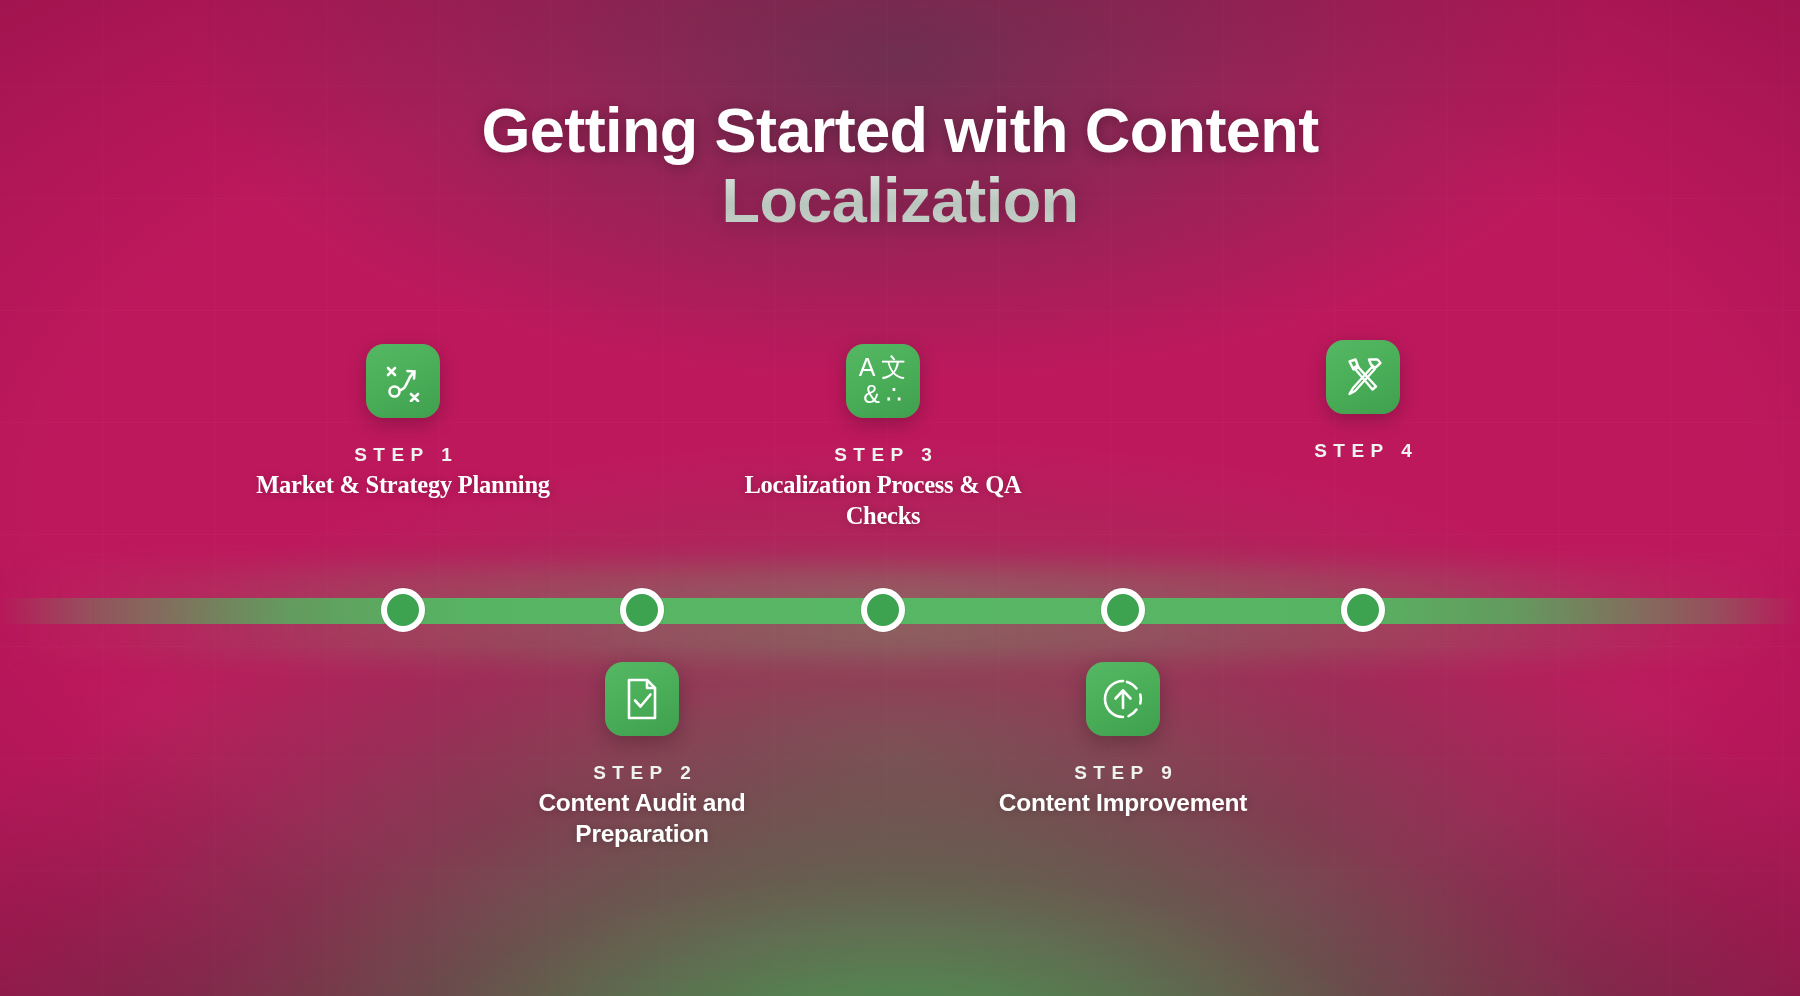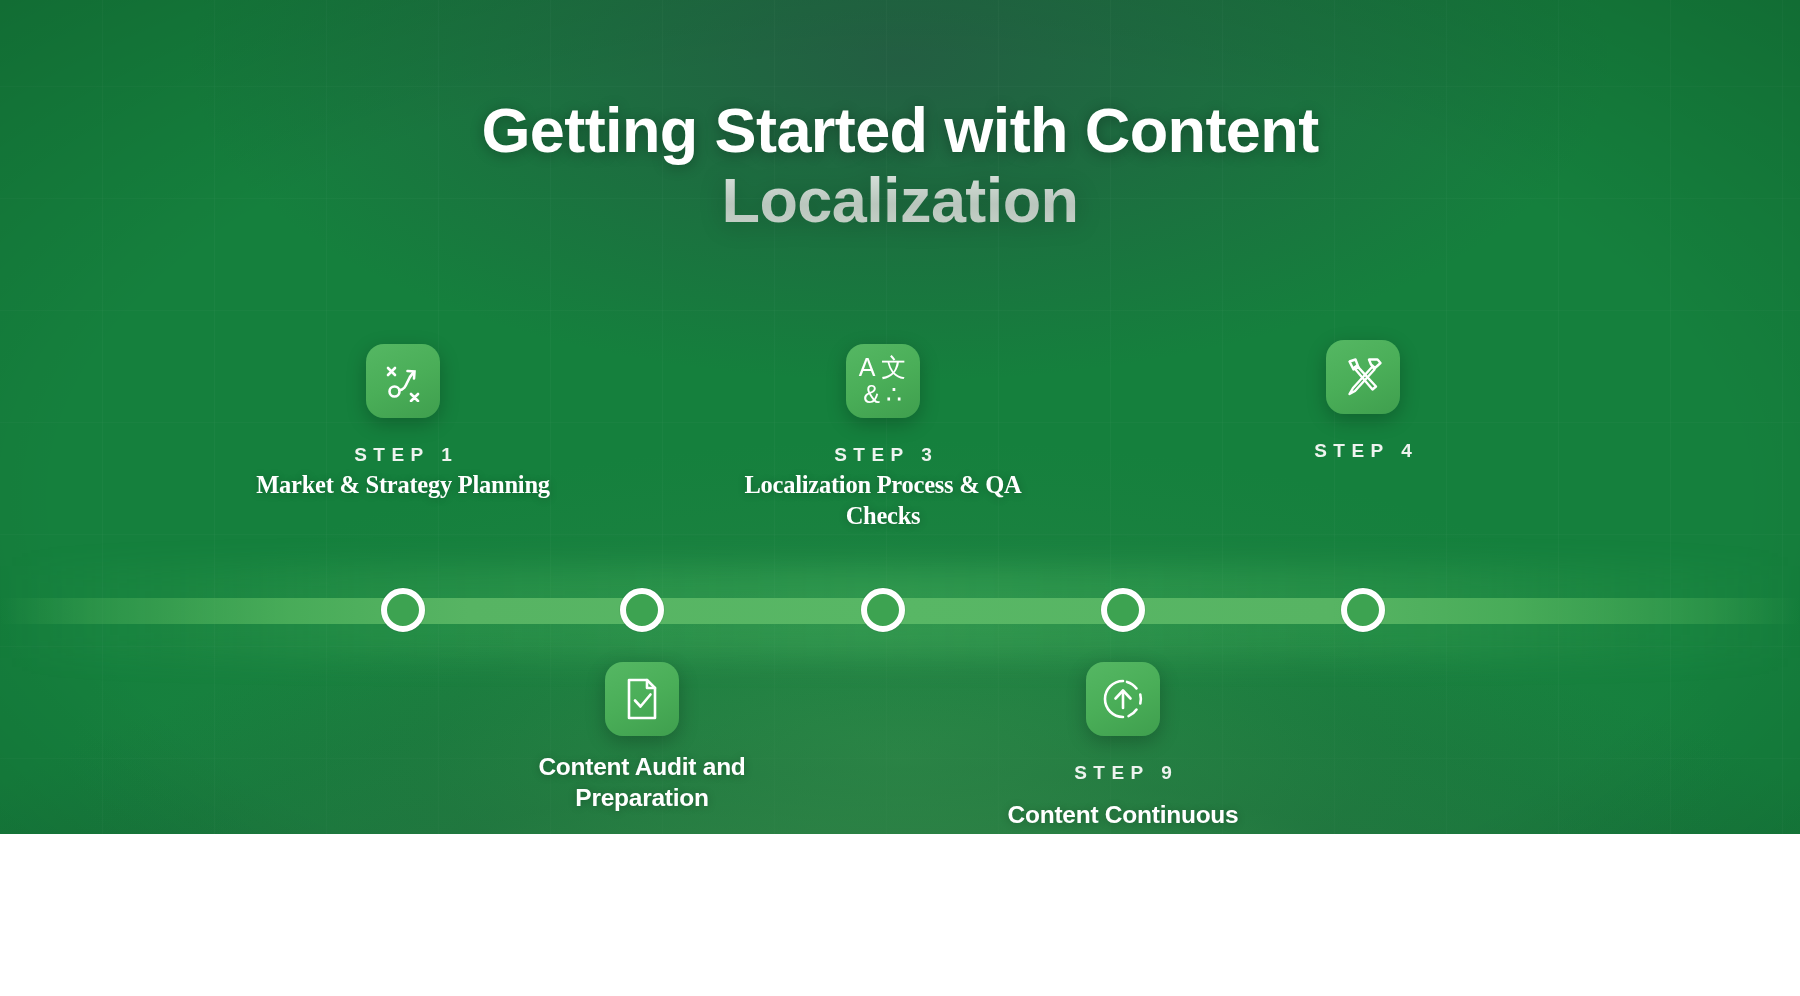--- a/index.html
+++ b/index.html
@@ -5,22 +5,22 @@
   * { margin:0; padding:0; box-sizing:border-box; }
 
   html, body {
     width:1800px; height:996px;
     overflow:hidden;
     font-family:"Liberation Sans", sans-serif;
   }
 
   #stage {
     position:relative;
-    width:1800px; height:834px;
-    background:#15803d;
+    width:1800px; height:996px;
+    background:#be185d;
     overflow:hidden;
   }
 
   
   .bg-glow-bottom {
     position:absolute; left:0; top:0; width:1800px; height:996px;
     background:
       radial-gradient(ellipse 70% 58% at 50% 112%,
         rgba(74,176,90,0.95) 0%,
         rgba(66,158,82,0.80) 22%,
@@ -165,21 +165,21 @@
     text-shadow:0 1px 8px rgba(0,0,0,0.24);
   }
 
   
   .step.above { text-align:center; }
   .step.above .step-num   { margin-top:26px; }
   .step.above .step-title { margin-top:4px;font-family:Liberation Serif, serif; }
 
   
   .step.below .step-num   { margin-top:26px; }
-  .step.below .step-title { margin-top:16px; }
+  .step.below .step-title { margin-top:4px; }
 
   .translate-glyphs {
     color:#ffffff;
     font-size:25px;
     line-height:1.0;
     font-weight:normal;
     letter-spacing:1px;
   }
   .translate-glyphs div { display:flex; gap:5px; justify-content:center; }
 </style>
@@ -223,20 +223,21 @@
   </div>
 
   <div class="step below" style="left:642px; top:662px;">
     <div class="step-icon">
       <svg width="40" height="44" viewBox="0 0 40 44" fill="none" stroke="#ffffff" stroke-width="2.6" stroke-linejoin="round" stroke-linecap="round">
         <path d="M7 3 H25 L33 11 V41 H7 Z"></path>
         <path d="M25 3 V11 H33"></path>
         <path d="M13 23.5 L18.5 29.5 L28.5 17.5"></path>
       </svg>
     </div>
+    <div class="step-num">STEP 2</div>
     <div class="step-title">Content Audit and Preparation</div>
   </div>
 
   <div class="step above" style="left:883px; top:344px;">
     <div class="step-icon">
       <div class="translate-glyphs">
         <div>
           <span>A</span>
           <span>文</span>
         </div>
@@ -255,21 +256,21 @@
       <svg width="44" height="44" viewBox="0 0 44 44" fill="none" stroke="#ffffff" stroke-width="2.6" stroke-linecap="round">
         <path d="M22 4 A18 18 0 0 0 4 22 A18 18 0 0 0 22 40"></path>
         <path d="M26 4.9 A18 18 0 0 1 35.5 11.5"></path>
         <path d="M39.3 17.5 A18 18 0 0 1 39.3 26.5"></path>
         <path d="M35.5 32.5 A18 18 0 0 1 27.5 39.1"></path>
         <path d="M22 31 V14"></path>
         <path d="M14.5 21.5 L22 13.5 L29.5 21.5" stroke-linejoin="round"></path>
       </svg>
     </div>
     <div class="step-num">STEP 9</div>
-    <div class="step-title">Content Continuous</div>
+    <div class="step-title">Content Improvement</div>
   </div>
 
   <div class="step above" style="left:1363px; top:340px;">
     <div class="step-icon">
       <svg width="42" height="42" viewBox="0 0 42 42" fill="none" stroke="#ffffff" stroke-width="2.4" stroke-linejoin="round" stroke-linecap="round">
         <path d="M7.5 5.5 L13.5 3.5 L16.5 11.5 L11.5 13.5 Z"></path>
         <path d="M13.5 12.8 L32 34.5 L35.5 31.5 L16.3 10.6 Z" transform="translate(-1.5,-1)"></path>
         <path d="M27 3.5 L35.5 3.5 L38.5 7 L33 12 L29 8.5 Z"></path>
         <path d="M30.5 10.5 L11 32 L7.5 38 L13 35 L32.5 13.5 Z"></path>
       </svg>

